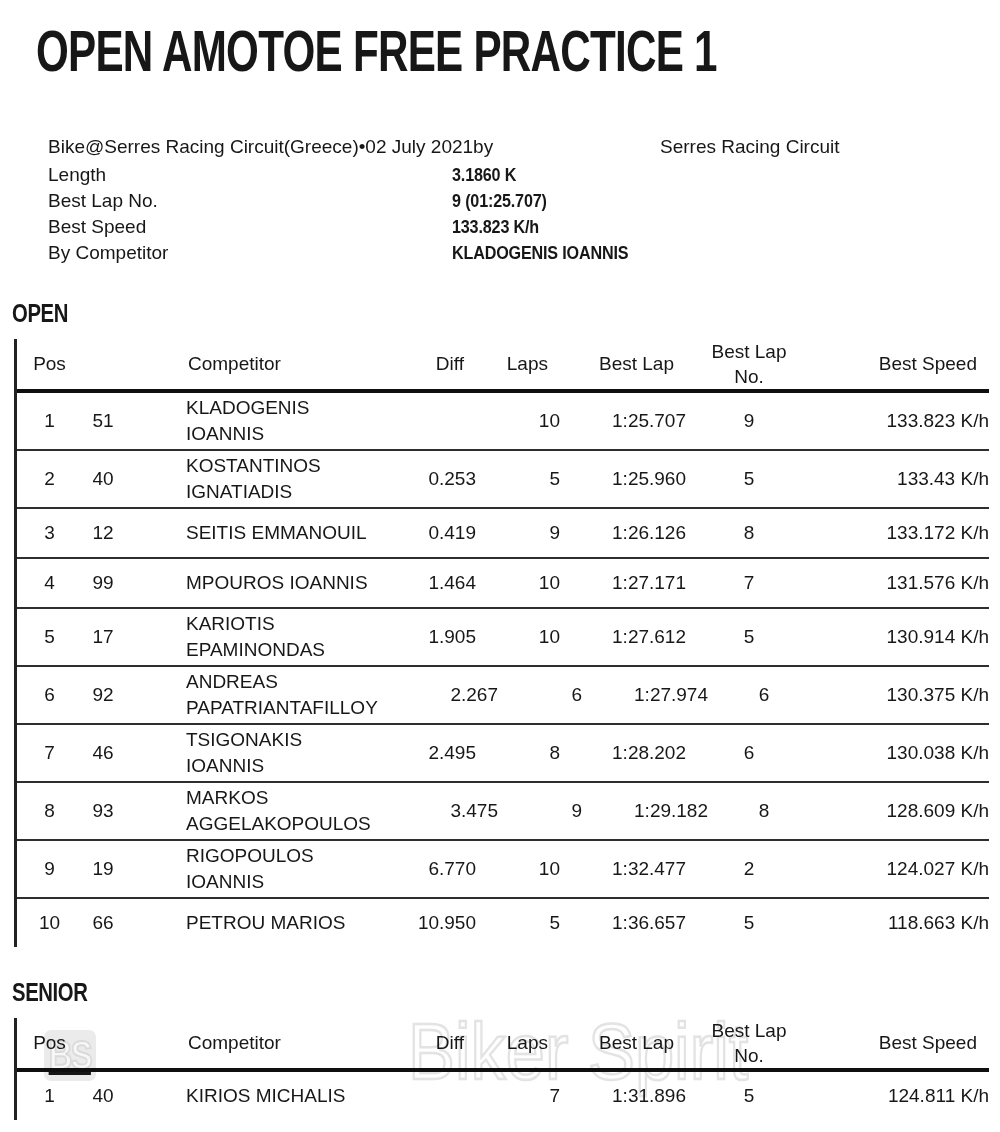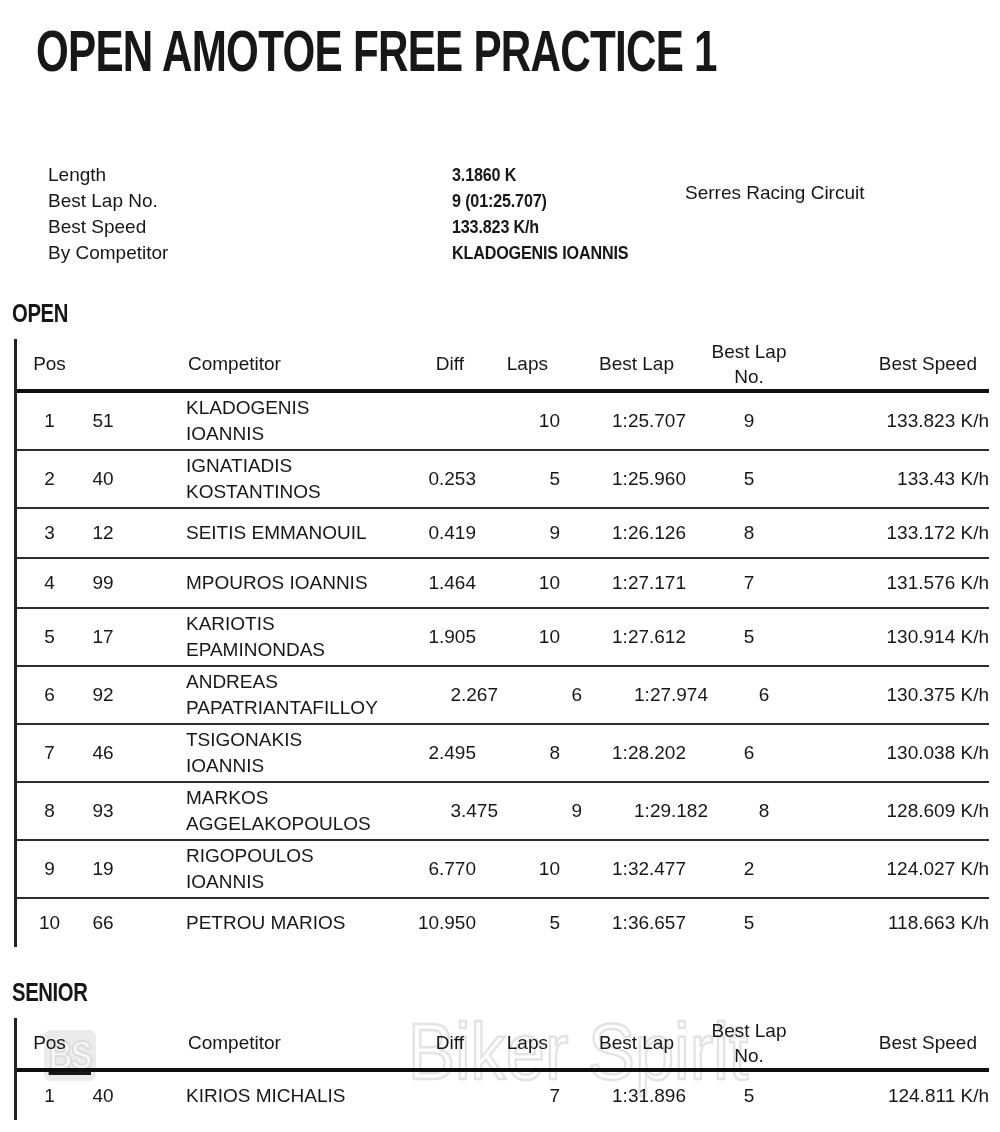--- a/index.html
+++ b/index.html
@@ -33,21 +33,21 @@
 
   
   .title {
     margin:20px 0 0 36px; font-size:57px; font-weight:bold; line-height:62px;
     white-space:nowrap; letter-spacing:-1px;
   }
   .title > span { display:inline-block; transform:scaleX(0.74); transform-origin:left center; }
 
   .meta { margin:54px 0 0 48px; font-size:19px; }
   .meta-line1 { position:relative; height:28px; }
-  .meta-organizer { position:absolute; left:637px; top:0;margin-top:46px; }
+  .meta-organizer { position:absolute; left:612px; top:0; }
   .meta-field { position:relative; height:26px; }
   .meta-value {
     position:absolute; left:404px; top:0; font-weight:bold;
     display:inline-block; transform:scaleX(0.85); transform-origin:left center;
     letter-spacing:-0.2px; white-space:nowrap;
   }
 
   
   .section-heading {
     margin:30px 0 10px 12px; font-size:26px; font-weight:bold; letter-spacing:-0.5px;
@@ -86,20 +86,21 @@
   <div class="bs-logo">
     <span class="bs-logo-text">BS</span>
   </div>
 
   <div class="content">
 
     <h1 class="title"><span>OPEN AMOTOE FREE PRACTICE 1</span></h1>
 
     <div class="meta">
       <div class="meta-line1">
+        <span>Bike@Serres Racing Circuit(Greece)•02 July 2021by</span>
         <span class="meta-organizer">Serres Racing Circuit</span>
       </div>
       <div class="meta-field">
         <span>Length</span>
         <span class="meta-value">3.1860 K</span>
       </div>
       <div class="meta-field">
         <span>Best Lap No.</span>
         <span class="meta-value">9 (01:25.707)</span>
       </div>
@@ -139,22 +140,22 @@
     <div class="cell-right sh">10</div>
     <div class="cell-right sh">1:25.707</div>
     <div class="cell-center sh2">9</div>
     <div class="cell-right">133.823 K/h</div>
   </div>
 
   <div class="trow grid-cols">
     <div class="cell-center">2</div>
     <div class="cell-center">40</div>
     <div class="cell-name">
+                  <div>KOSTANTINOS</div>
                   <div>IGNATIADIS</div>
-                  <div>KOSTANTINOS</div>
                 </div>
     <div class="cell-right sh">0.253</div>
     <div class="cell-right sh">5</div>
     <div class="cell-right sh">1:25.960</div>
     <div class="cell-center sh2">5</div>
     <div class="cell-right">133.43 K/h</div>
   </div>
 
   <div class="trow grid-cols">
     <div class="cell-center">3</div>

